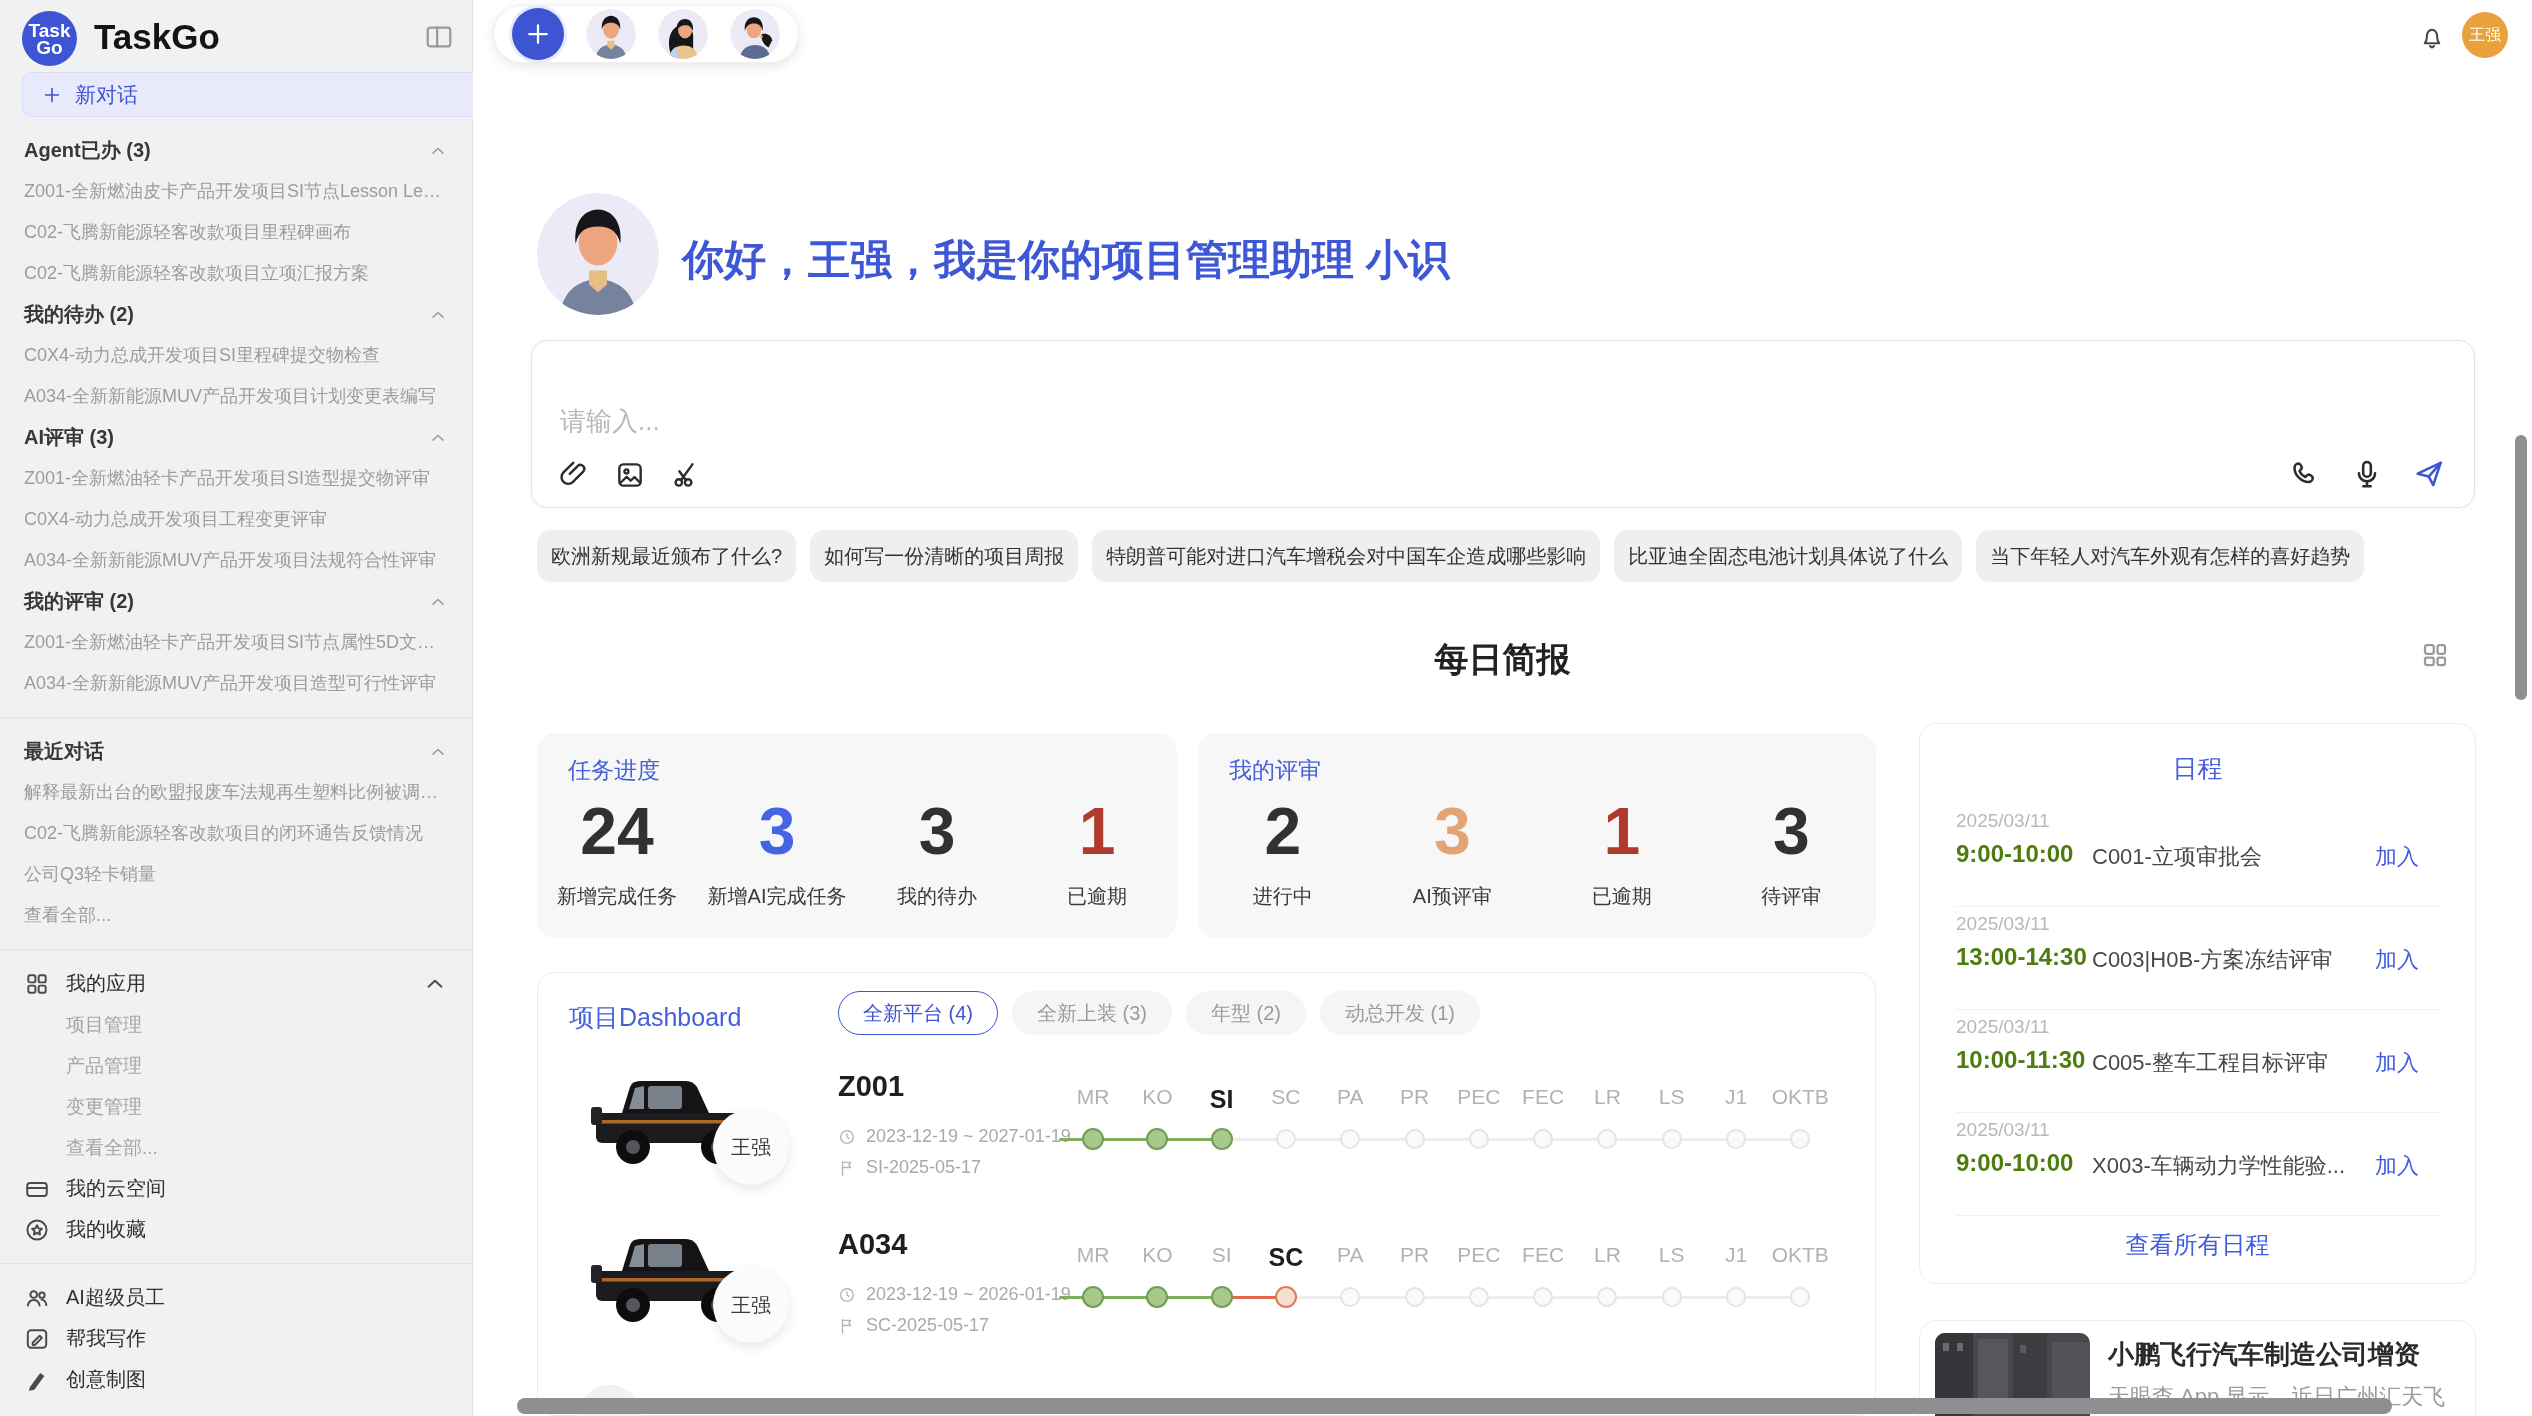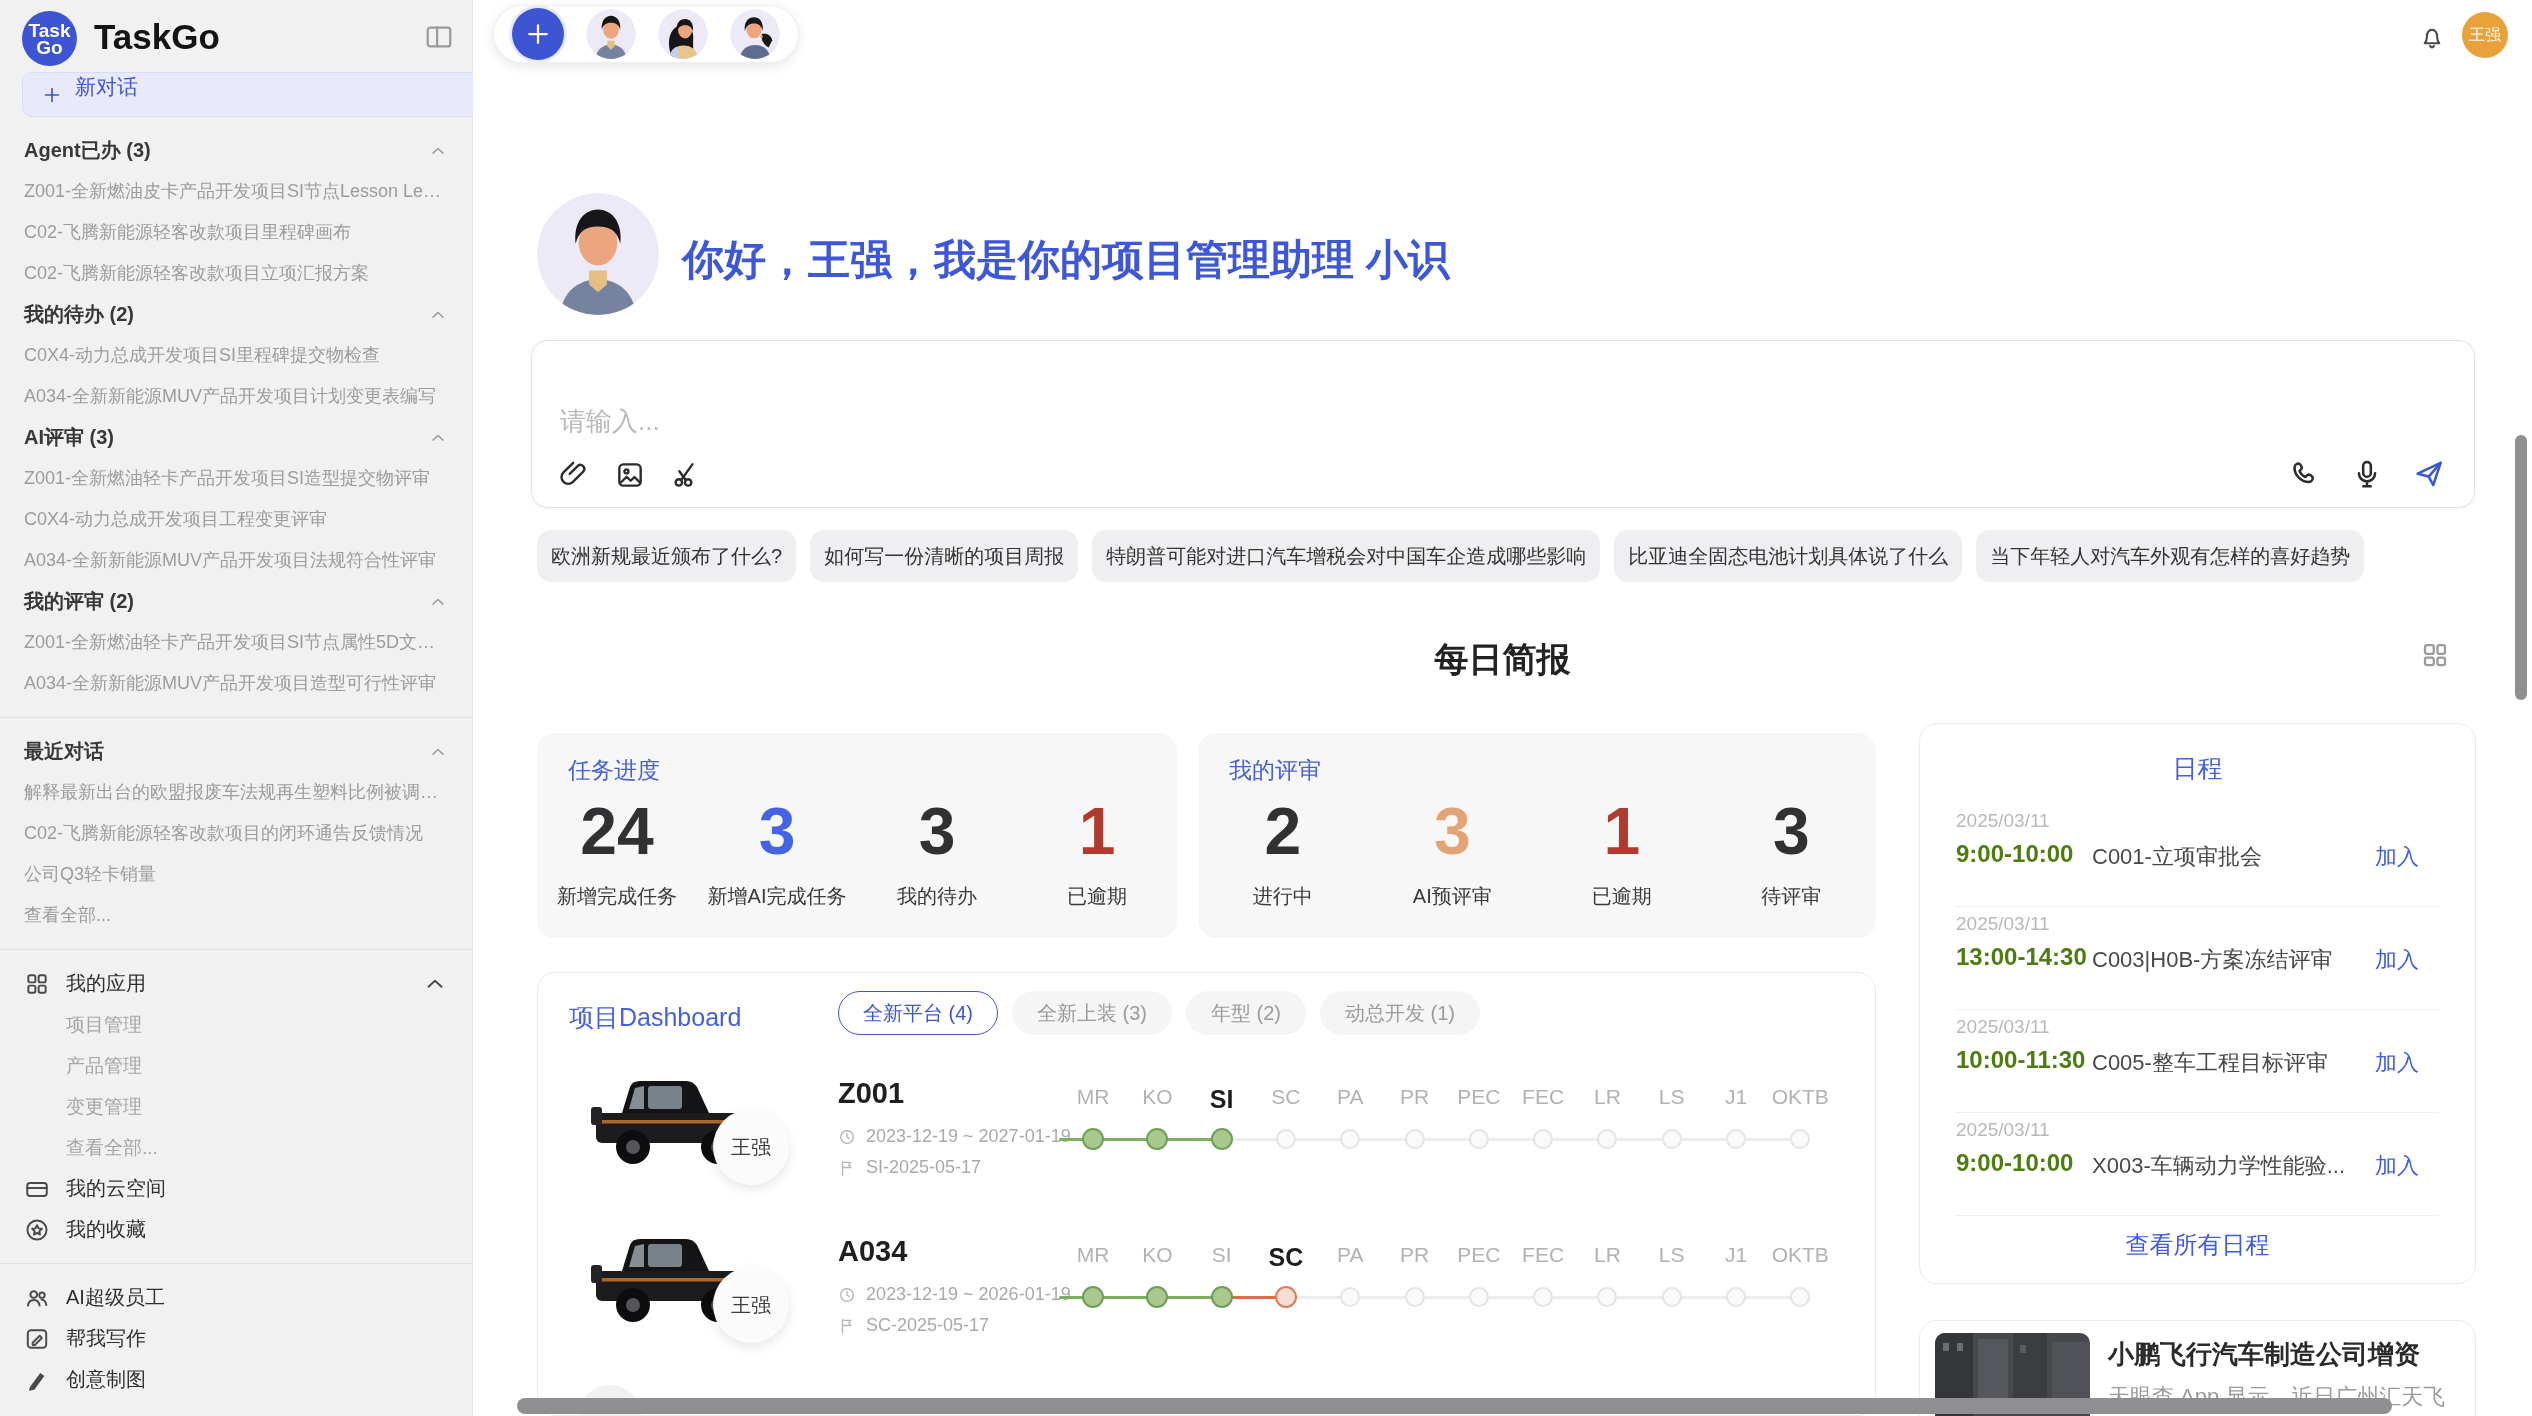--- a/index.html
+++ b/index.html
@@ -11,21 +11,21 @@
   
   #sidebar { position:absolute; left:0; top:0; width:473px; height:1416px;
     background:#f1f1f2; border-right:1px solid #e4e4e6; }
   #logo { position:absolute; left:22px; top:11px; width:55px; height:55px; border-radius:50%;
     background:#3d55d2; color:#fff; display:flex; flex-direction:column; align-items:center;
     justify-content:center; font-size:19px; font-weight:bold; line-height:17px; }
   #app-title { position:absolute; left:94px; top:17px; font-size:35px; font-weight:bold; color:#141414; }
   #panel-toggle { position:absolute; left:424px; top:22px; font-size:30px; color:#9a9a9c; cursor:pointer; }
   #new-chat { position:absolute; left:22px; top:72px; width:460px; height:45px; border-radius:10px;
     background:#e8eafb; border:1px solid #d7dcf6; color:#3d55d2; font-size:21px;
-    display:flex; gap:12px; padding:0 18px; cursor:pointer; }
+    display:flex; align-items:center; gap:12px; padding:0 18px; cursor:pointer; }
   #new-chat .icn { font-size:22px; }
   #sb-scroll { position:absolute; left:0; top:130px; right:0; bottom:0; overflow:hidden; }
   .sb-head { height:41px; display:flex; align-items:center; padding:0 24px; font-size:20px;
     font-weight:600; color:#38383a; cursor:pointer; }
   .sb-head .lbl { flex:1; }
   .sb-head .icn { font-size:20px; color:#9b9b9d; }
   .sb-item { height:41px; line-height:41px; padding:0 24px; font-size:18px; color:#9c9c9e;
     white-space:nowrap; overflow:hidden; text-overflow:ellipsis; cursor:pointer; }
   .sb-div { height:1px; background:#e2e2e4; margin:13px 0; }
   .sb-nav { height:41px; display:flex; align-items:center; gap:16px; padding:0 24px;
@@ -91,21 +91,21 @@
   #dash-title { position:absolute; left:31px; top:28px; font-size:25px; color:#4660d8; }
   #dash-filters { position:absolute; left:300px; top:18px; display:flex; gap:14px; }
   .fchip { height:44px; line-height:42px; padding:0 24px; border-radius:22px; font-size:20px;
     background:#f5f5f6; color:#9b9b9d; border:1.5px solid transparent; cursor:pointer; white-space:nowrap; }
   .fchip.active { background:#fff; color:#3d55d2; border-color:#3d55d2; }
   .proj-row { position:absolute; left:0; width:1339px; height:150px; }
   .truck { position:absolute; left:52px; top:6px; width:170px; height:112px; }
   .owner { position:absolute; left:175px; top:52px; width:76px; height:76px; border-radius:50%;
     background:#fbfbfc; box-shadow:0 4px 12px rgba(0,0,0,.10); display:flex; align-items:center;
     justify-content:center; font-size:20px; color:#3c3c3e; }
-  .pname { position:absolute; left:300px; top:20px; font-size:29px; font-weight:bold; color:#1f1f21; }
+  .pname { position:absolute; left:300px; top:13px; font-size:29px; font-weight:bold; color:#1f1f21; }
   .pmeta { position:absolute; left:300px; display:flex; align-items:center; gap:10px;
     font-size:18px; color:#a9a9ab; }
   .pmeta .icn { font-size:18px; color:#b5b5b7; }
   .pmeta.m1 { top:69px; } .pmeta.m2 { top:100px; }
   .tl-label { position:absolute; transform:translateX(-50%); font-size:21px; color:#b2b2b4; white-space:nowrap; }
   .tl-label.current { font-size:25px; font-weight:bold; color:#1e1e20; }
   .tl-line { position:absolute; height:3px; border-radius:2px; }
   .tl-line.base { background:#ededee; }
   .tl-line.done { background:#7fae5f; }
   .tl-line.overdue { background:#e06a4a; }

